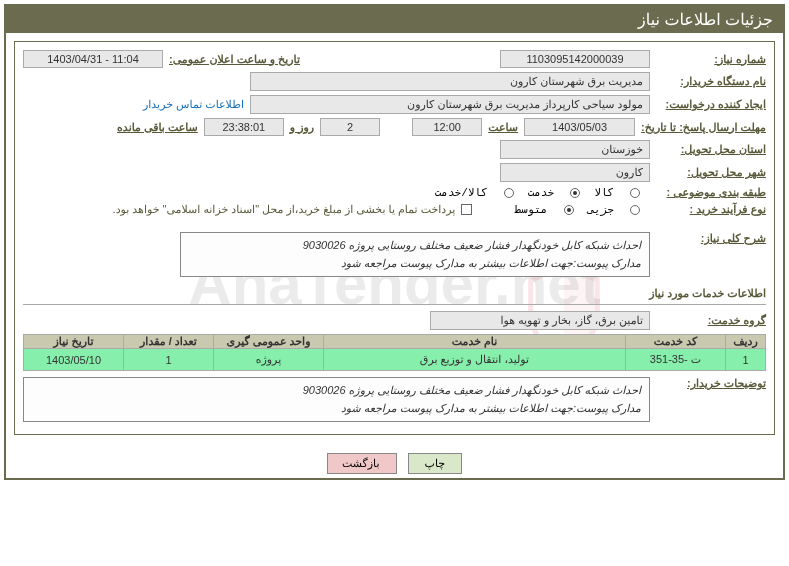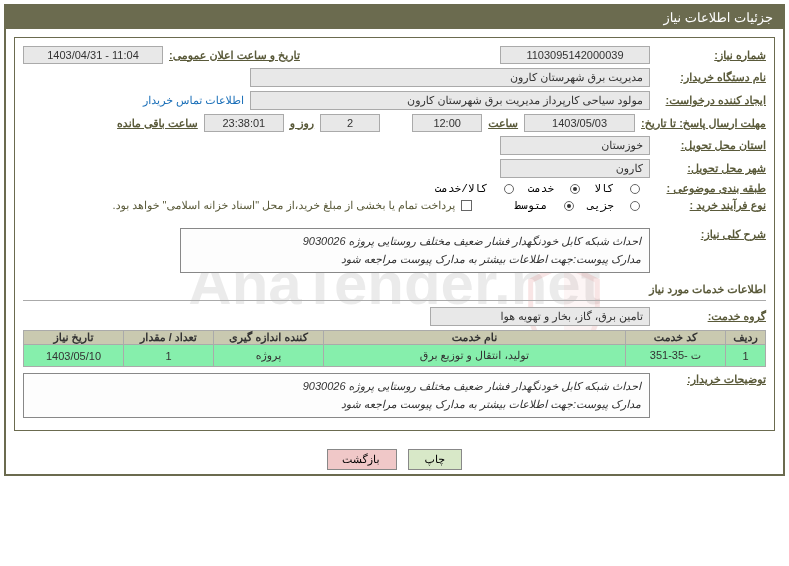--- a/index.html
+++ b/index.html
@@ -36,21 +36,21 @@
   margin: 4px;
   padding: 0;
   position: relative;
   z-index: 2;
   background: transparent;
 }
 .title-bar {
   background: #6b6b4f;
   color: #fff;
   padding: 4px 10px;
-  font-size: 13px;
+  font-size: 16px;
   text-align: right;
 }
 .inner {
   border: 1px solid #6b6b4f;
   margin: 8px;
   padding: 8px;
 }
 .row {
   display: flex;
   align-items: center;
@@ -233,21 +233,21 @@
       <span class="label">گروه خدمت:</span>
       <span class="field field-rtl" style="width:220px">تامین برق، گاز، بخار و تهویه هوا</span>
     </div>
 
     <table class="data">
       <thead>
         <tr>
           <th style="width:40px">ردیف</th>
           <th style="width:100px">کد خدمت</th>
           <th>نام خدمت</th>
-          <th style="width:110px">کننده اندازه گیری</th>
+          <th style="width:110px">واحد عمومی گیری</th>
           <th style="width:90px">تعداد / مقدار</th>
           <th style="width:100px">تاریخ نیاز</th>
         </tr>
       </thead>
       <tbody>
         <tr>
           <td>1</td>
           <td>ت -35-351</td>
           <td>توليد، انتقال و توزيع برق</td>
           <td>پروژه</td>

